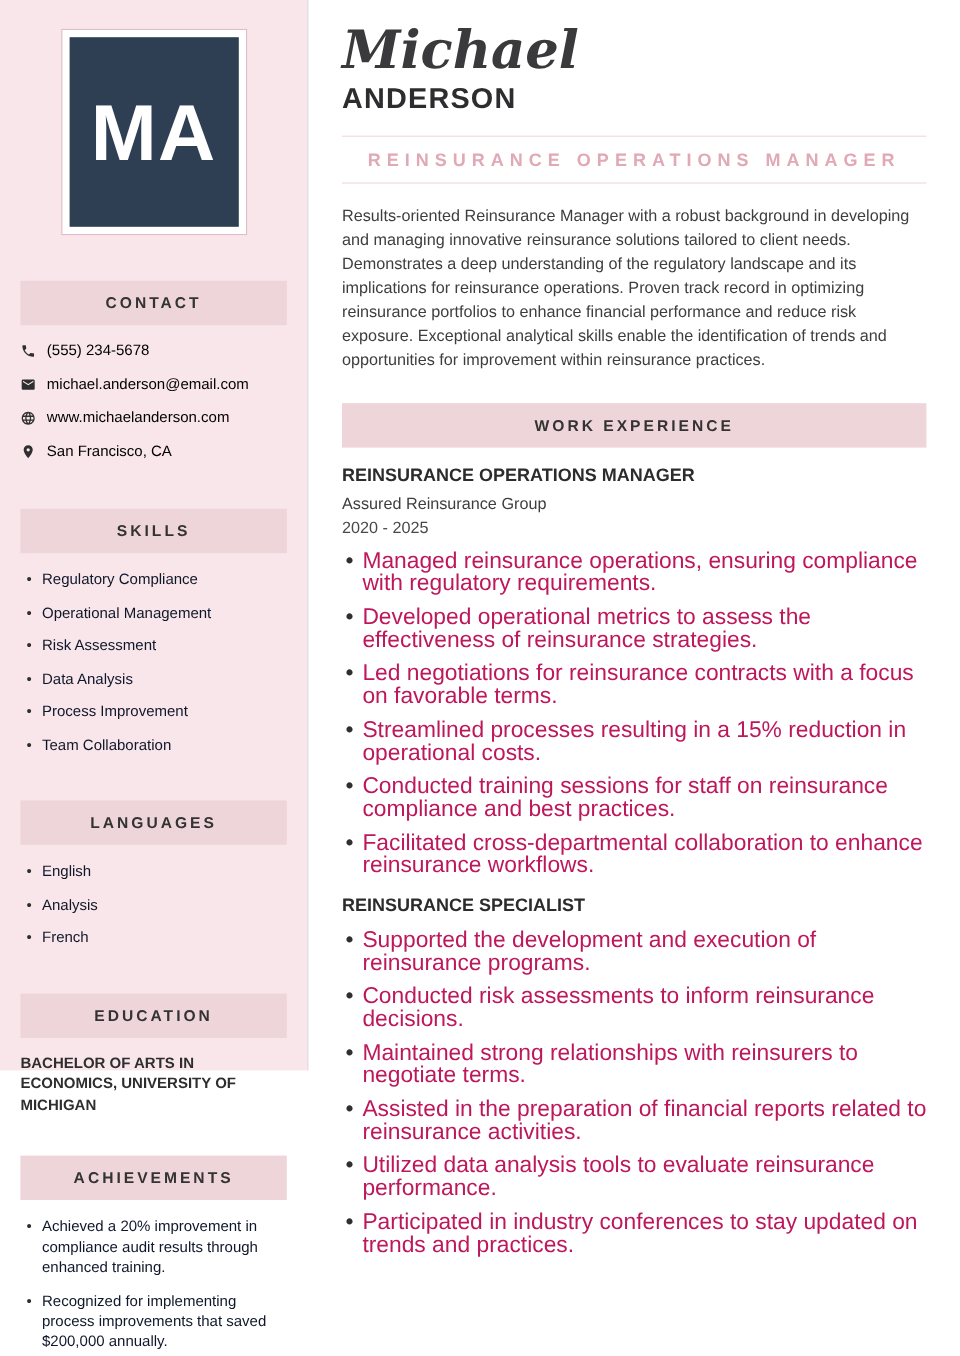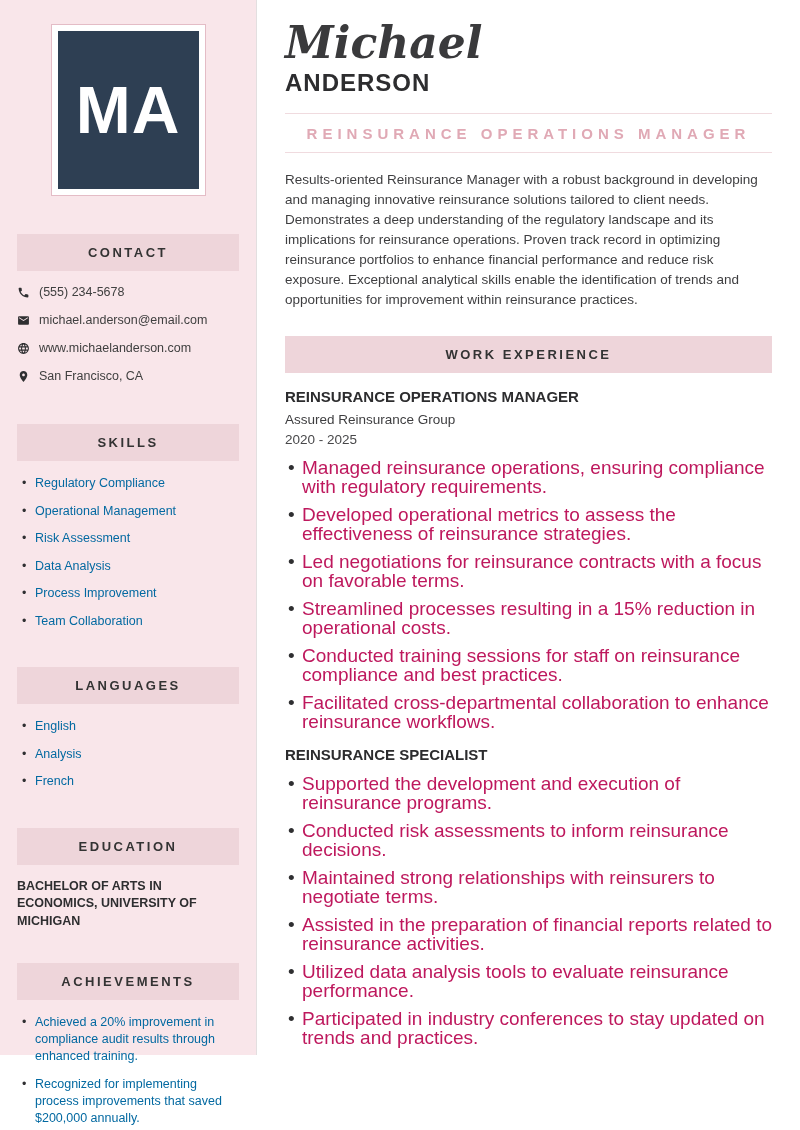--- a/index.html
+++ b/index.html
@@ -14,21 +14,21 @@
     height: 1130px;
     display: flex;
     overflow: hidden;
     background: #ffffff;
   }
 
   
   .sidebar {
     width: 257px;
     min-width: 257px;
-    height: 1055px;
+    height: 892px;
     background: #f9e6ea;
     border-right: 1px solid #e3dfe0;
   }
   .monogram-frame {
     width: 155px;
     height: 172px;
     margin: 24px auto 0 auto;
     background: #ffffff;
     border: 1px solid #e4bcc6;
     padding: 6px;
@@ -58,31 +58,31 @@
     color: #333333;
   }
   .side-band.first { margin-top: 38px; }
   .contact-list { margin: 14px 17px 0 17px; }
   .contact-row {
     display: flex;
     align-items: center;
     gap: 9px;
     margin-bottom: 14px;
     font-size: 12.5px;
-    color: #404040;
+    color: #000000;
   }
   .contact-row .icn { width: 13px; height: 13px; flex: 0 0 13px; display: inline-flex; }
   .contact-row svg { width: 13px; height: 13px; fill: #2f2f31; }
 
   .side-list { margin: 14px 17px 0 22px; list-style: none; }
   .side-list li {
     position: relative;
     padding-left: 13px;
     font-size: 12.5px;
-    color: #0369a1;
+    color: #0f172a;
     margin-bottom: 10.5px;
     line-height: 17px;
   }
   .side-list li::before {
     content: "•";
     position: absolute;
     left: 0;
     color: #2f2f31;
   }
   .side-gap { height: 27px; }

